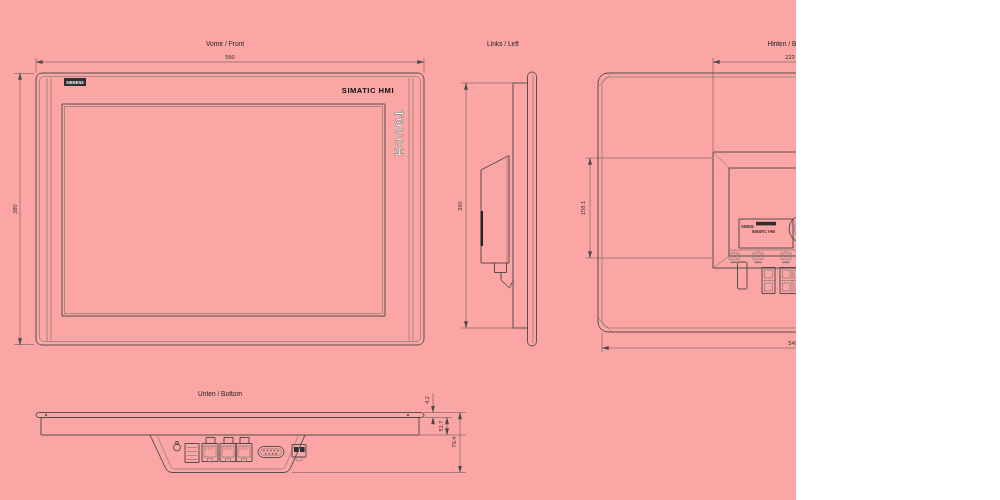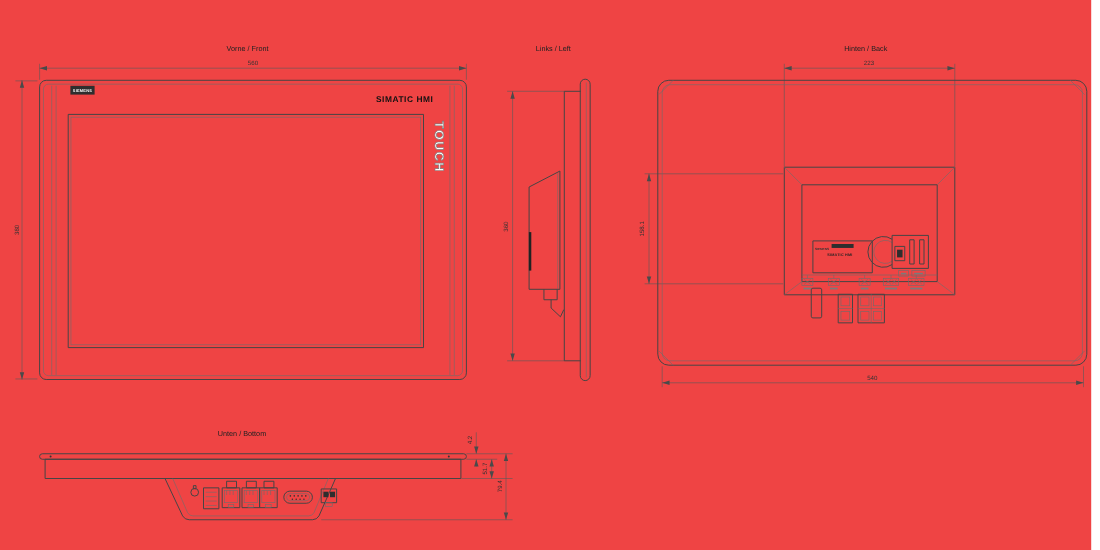--- a/index.html
+++ b/index.html
@@ -1,16 +1,16 @@
 <!DOCTYPE html>
 <html><head>
 <meta charset="utf-8">
 <style>
   html,body{margin:0;padding:0;background:#ffffff;}
-  #stage{position:relative;width:992px;height:500px;background:#ef4444;overflow:hidden;
+  #stage{position:relative;width:796px;height:500px;background:#fca5a5;overflow:hidden;
          font-family:"Liberation Sans", sans-serif;}
   svg{position:absolute;left:0;top:0;}
   .ln{fill:none;stroke:#454545;stroke-width:.9;stroke-linejoin:round;}
   .tn{fill:none;stroke:#6d6d6d;stroke-width:.55;}
   .dm{fill:none;stroke:#5a5a5a;stroke-width:.55;}
   .dk{fill:#2e2e2e;stroke:none;}
   .smudge{fill:#7a7a7a;stroke:none;}
   text{fill:#333;font-size:5.6px;font-family:"Liberation Sans", sans-serif;}
   .title{font-size:6.6px;fill:#222;}
   .brandtxt{font-size:3.6px;fill:#ffffff;font-weight:bold;letter-spacing:.2px;}

